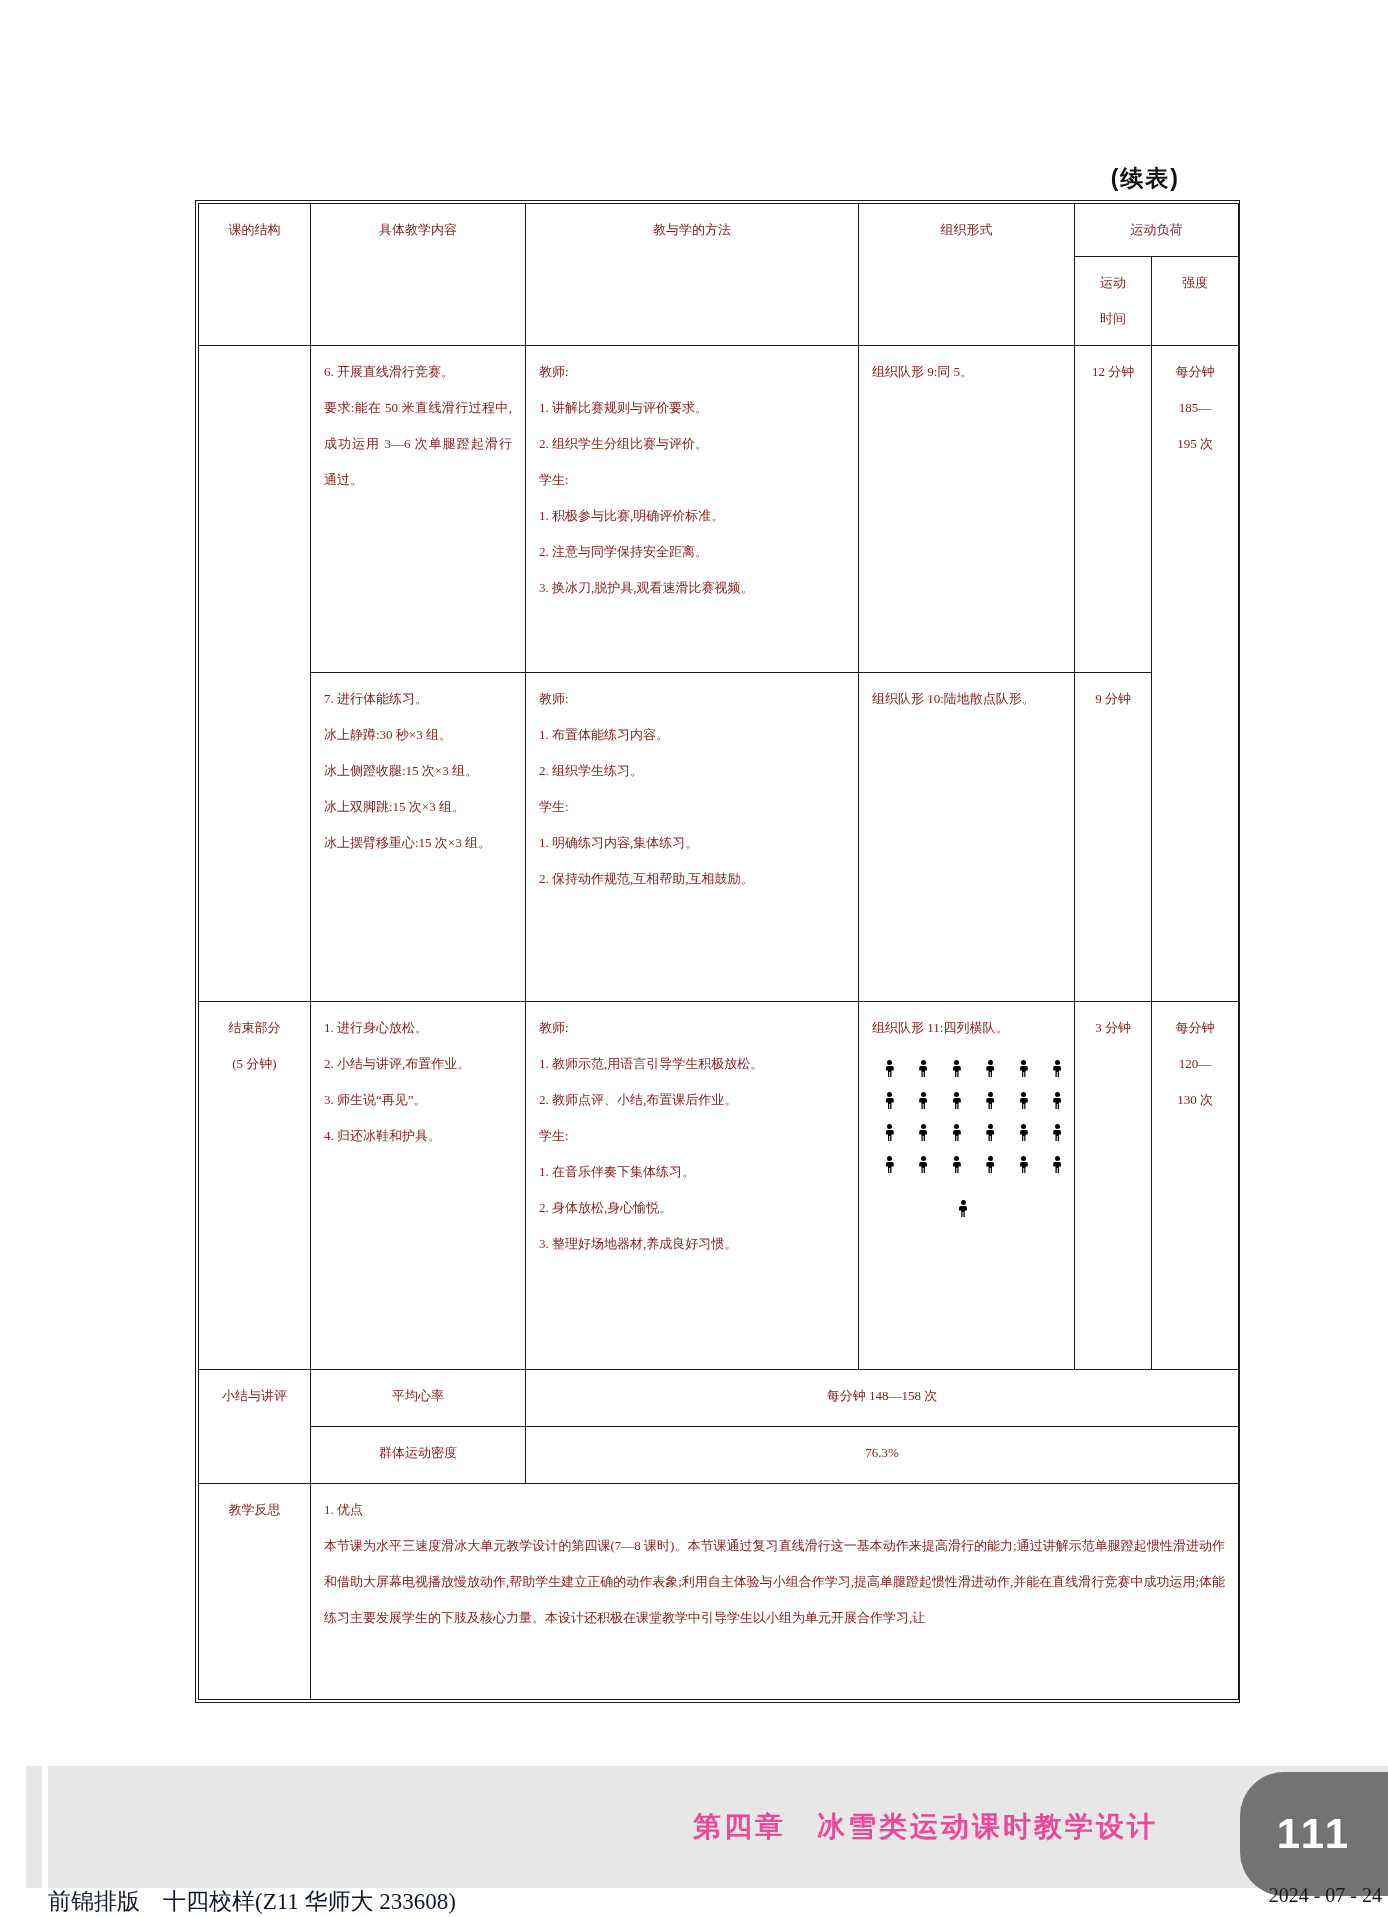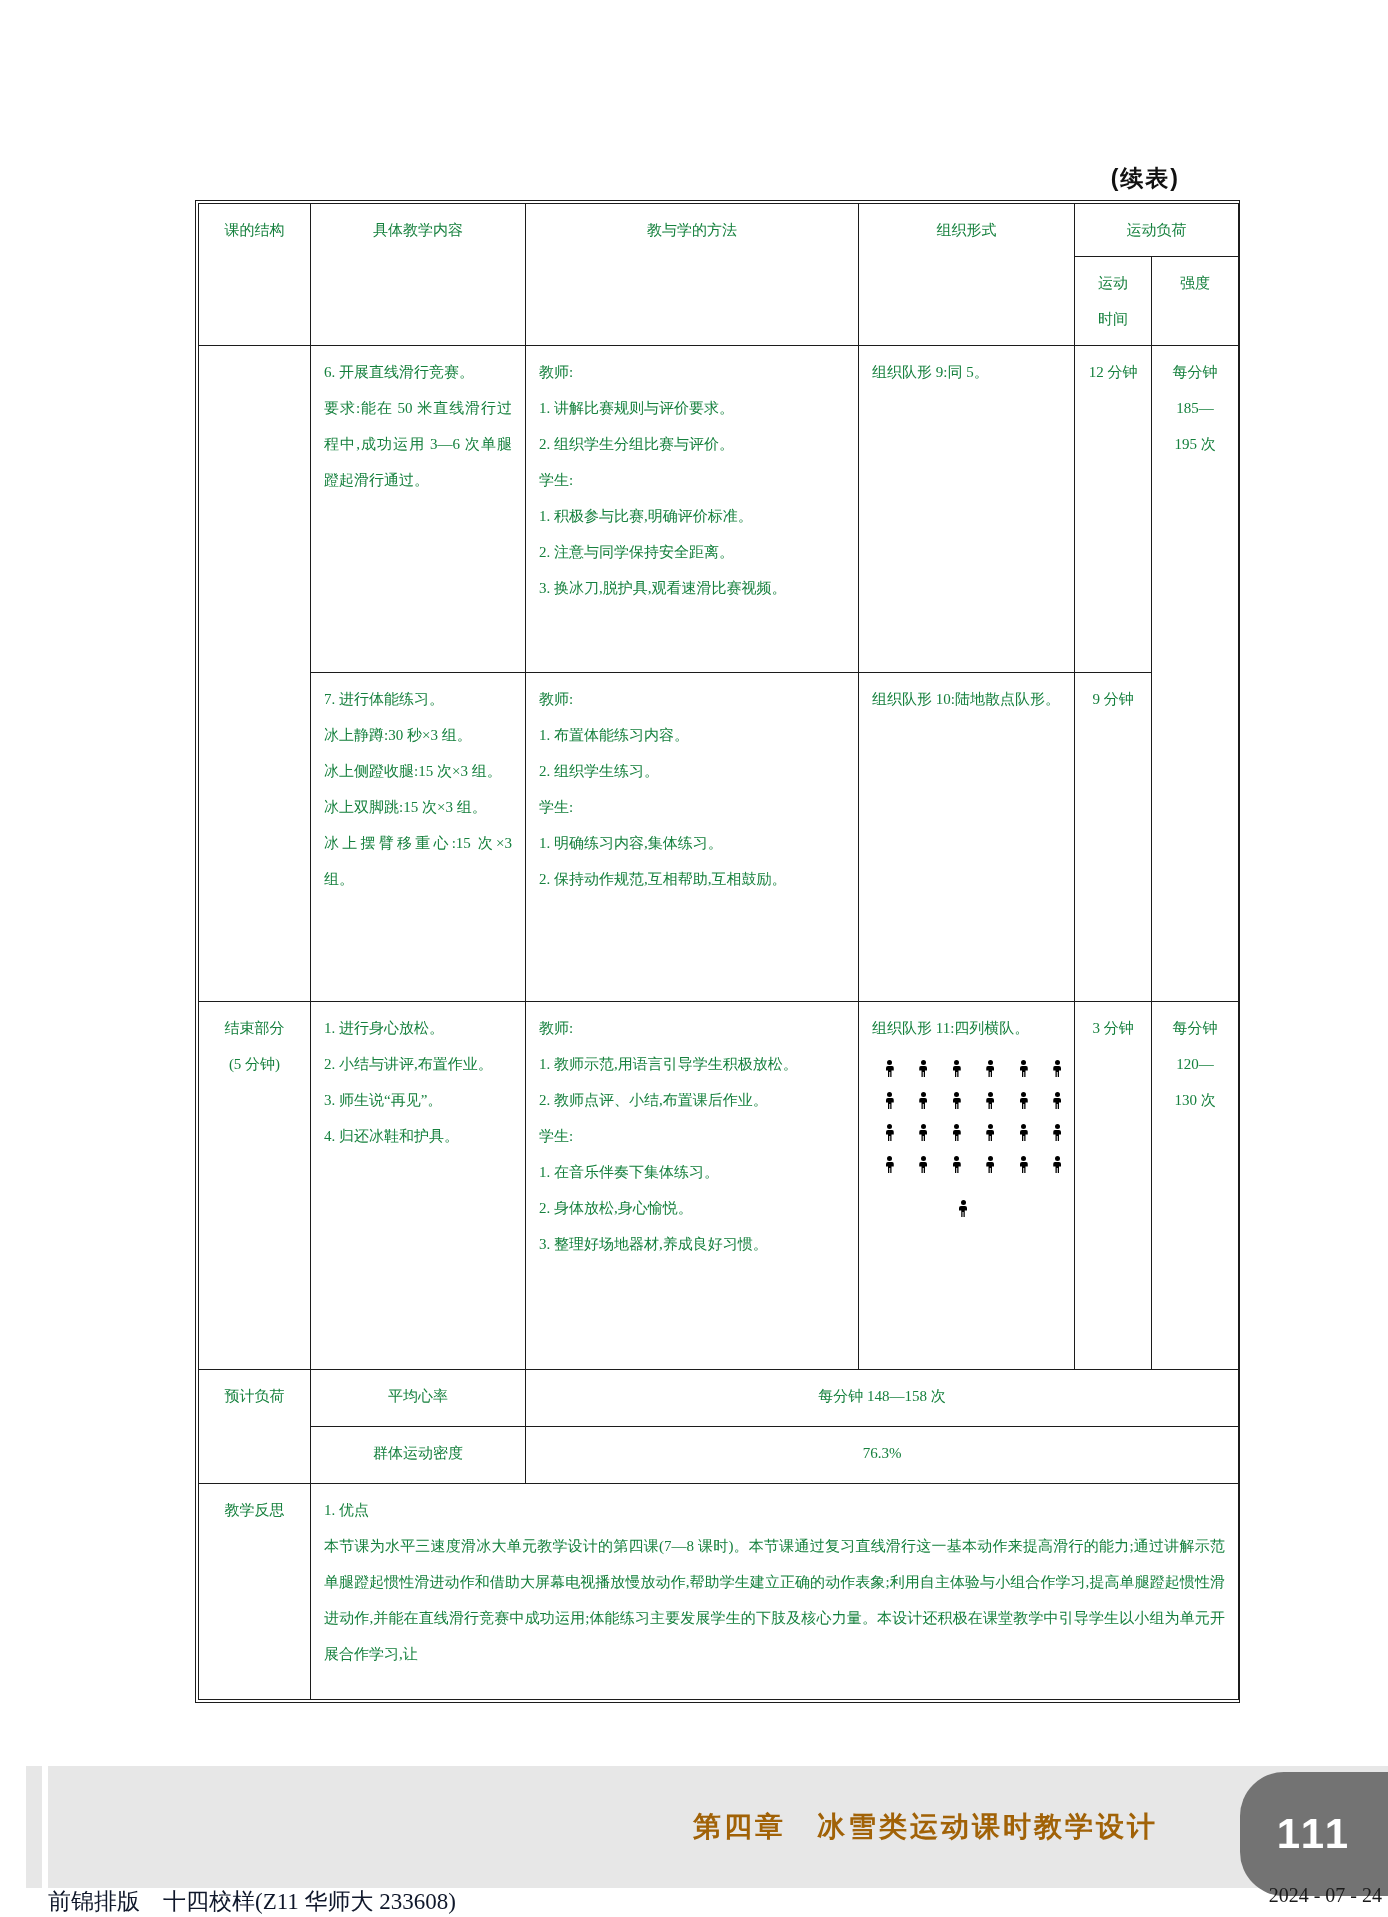--- a/index.html
+++ b/index.html
@@ -17,21 +17,21 @@
   
   .table-outer{
     position:absolute;left:195px;top:200px;width:1045px;
     border:1.5px solid #1c1c1c;padding:2px;box-sizing:border-box;
   }
   table.lesson{
     border-collapse:collapse;table-layout:fixed;width:100%;
   }
   table.lesson td{
     border:1px solid #1c1c1c;box-sizing:border-box;
-    font-size:15px;line-height:36px;color:#15803d;
+    font-size:13px;line-height:36px;color:#7f1d1d;
     padding:8px 13px;vertical-align:top;
   }
   td.center{text-align:center;vertical-align:middle;padding:4px 6px;}
   td.preline{white-space:pre-line;}
   td.jst{text-align:justify;}
   tr.hr1{height:46px;}
   tr.hr2{height:70px;}
   tr.r6{height:327px;}
   tr.r7{height:329px;}
   tr.rclose{height:368px;}
@@ -54,21 +54,21 @@
   }
   
   .footer-notch{position:absolute;left:26px;top:1766px;width:16px;height:122px;background:#e7e7e7;}
   .footer-band{
     position:absolute;left:48px;top:1766px;right:0;height:122px;background:#e7e7e7;
   }
   .chapter-title{
     position:absolute;top:1766px;height:122px;right:230px;
     display:flex;align-items:center;
     font-family:"Liberation Sans","DejaVu Sans",sans-serif;
-    font-weight:bold;font-size:28px;letter-spacing:3px;color:#a16207;
+    font-weight:bold;font-size:28px;letter-spacing:3px;color:#ec4899;
   }
   .page-num-block{
     position:absolute;left:1240px;top:1772px;width:148px;height:124px;
     background:#737373;border-radius:44px 0 0 44px;
     display:flex;align-items:center;justify-content:center;
   }
   .page-num{
     font-family:"Liberation Sans","DejaVu Sans",sans-serif;
     font-weight:bold;font-size:42px;color:#ffffff;letter-spacing:3px;
   }
@@ -195,21 +195,21 @@
               </div>
             </div>
       </td>
       <td class="center">3 分钟</td>
       <td class="center preline">每分钟
 120—
 130 次</td>
     </tr>
 
     <tr class="rload">
-      <td class="center" rowspan="2">预计负荷</td>
+      <td class="center" rowspan="2">小结与讲评</td>
       <td class="center">平均心率</td>
       <td class="center" colspan="4">每分钟 148—158 次</td>
     </tr>
     <tr class="rload">
       <td class="center">群体运动密度</td>
       <td class="center" colspan="4">76.3%</td>
     </tr>
 
     <tr class="rreflect">
       <td class="center">教学反思</td>

